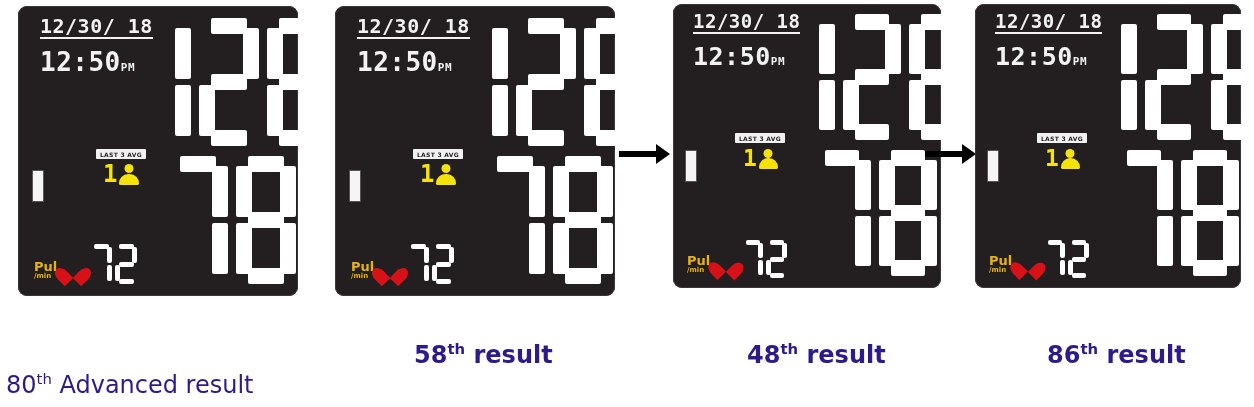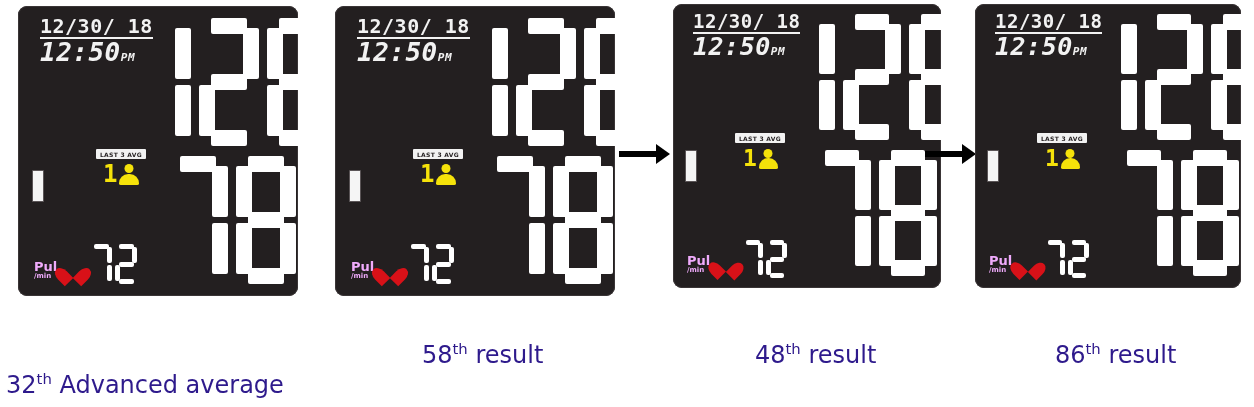--- a/index.html
+++ b/index.html
@@ -31,22 +31,21 @@
   }
   .dt .date{
     display:block;
     border-bottom:2px solid #f2f2f2;
     padding-bottom:1px;
     font-weight:bold;
   }
   .dt .time{
     display:block;
     font-weight:bold;
-    margin-top:0;
-    font-style:italic;
+    margin-top:10px;
   }
   .dt .ampm{
     font-weight:bold;
     vertical-align:baseline;
   }
 
   
   .ind-bar{
     position:absolute;
     background:#f5f5f5;
@@ -88,21 +87,21 @@
     position:absolute;left:0;bottom:0;
     background:#f5e20a;
   }
 
   
   .pulse{
     position:absolute;
     display:flex;align-items:flex-end;
   }
   .pul-label{
-    color:#f0abfc;
+    color:#eab308;
     font-weight:bold;
     line-height:1;
     text-align:left;
   }
   .pul-label .min{display:block;font-weight:bold;}
   .heart{
     position:relative;
     display:inline-block;
   }
   .heart:before,.heart:after{
@@ -146,21 +145,21 @@
   
   .caption{
     position:absolute;
     color:#2e1a8c;
     font-size:24px;
     line-height:30px;
     font-family:"DejaVu Sans","Liberation Sans",sans-serif;
     white-space:pre-wrap;
   }
   .caption sup{font-size:.62em;vertical-align:super;}
-  .cap-center{text-align:center;}
+  .cap-center{text-align:center;font-weight:bold;}
 </style>
 </head>
 <body>
 
 <div class="panel" style="left:18px;top:6px;width:280px;height:290px;">
   <div class="panel-inner">
     <div class="dt" style="left:22px;top:10px;font-size:20px;">
       <span class="date">12/30/ 18</span>
       <span class="time" style="font-size:26px;">
         <span>12:50</span><span class="ampm" style="font-size:11px;">PM</span>
@@ -502,21 +501,21 @@
           <i class="h d"></i>
           <i class="v e"></i>
           <i class="v f"></i>
           <i class="h g"></i>
         </span>
       </span>
   </div>
 </div>
 
 <div class="caption" style="left:6px;top:304px;width:340px;">
-  <div><span>32</span><sup>th</sup><span> Advanced average</span></div>
+  <div><span>80</span><sup>th</sup><span> Advanced result</span></div>
   
   
 </div>
 
 <div class="caption cap-center" style="left:355px;top:304px;width:240px;">
   <span>58</span><sup>th</sup><span> result</span>
 </div>
 
 <div class="caption cap-center" style="left:688px;top:304px;width:240px;">
   <span>48</span><sup>th</sup><span> result</span>

